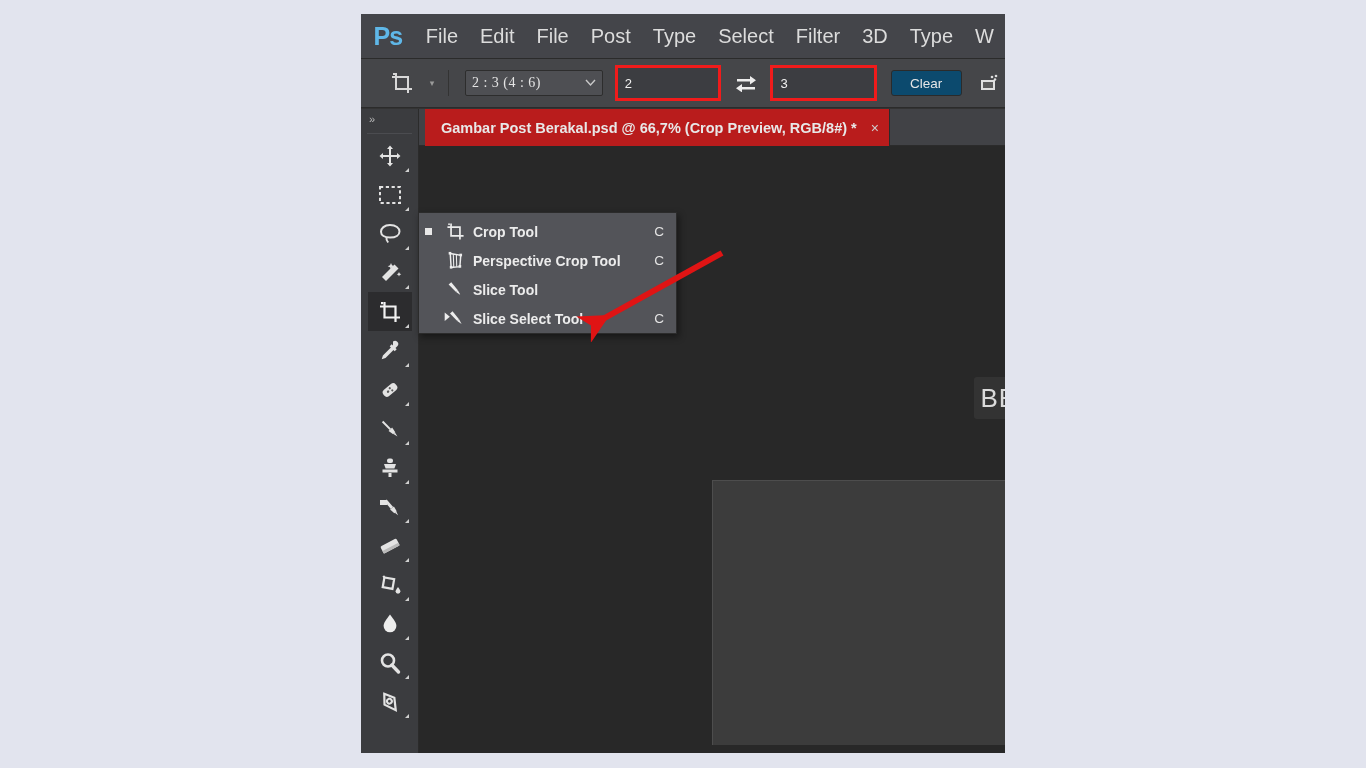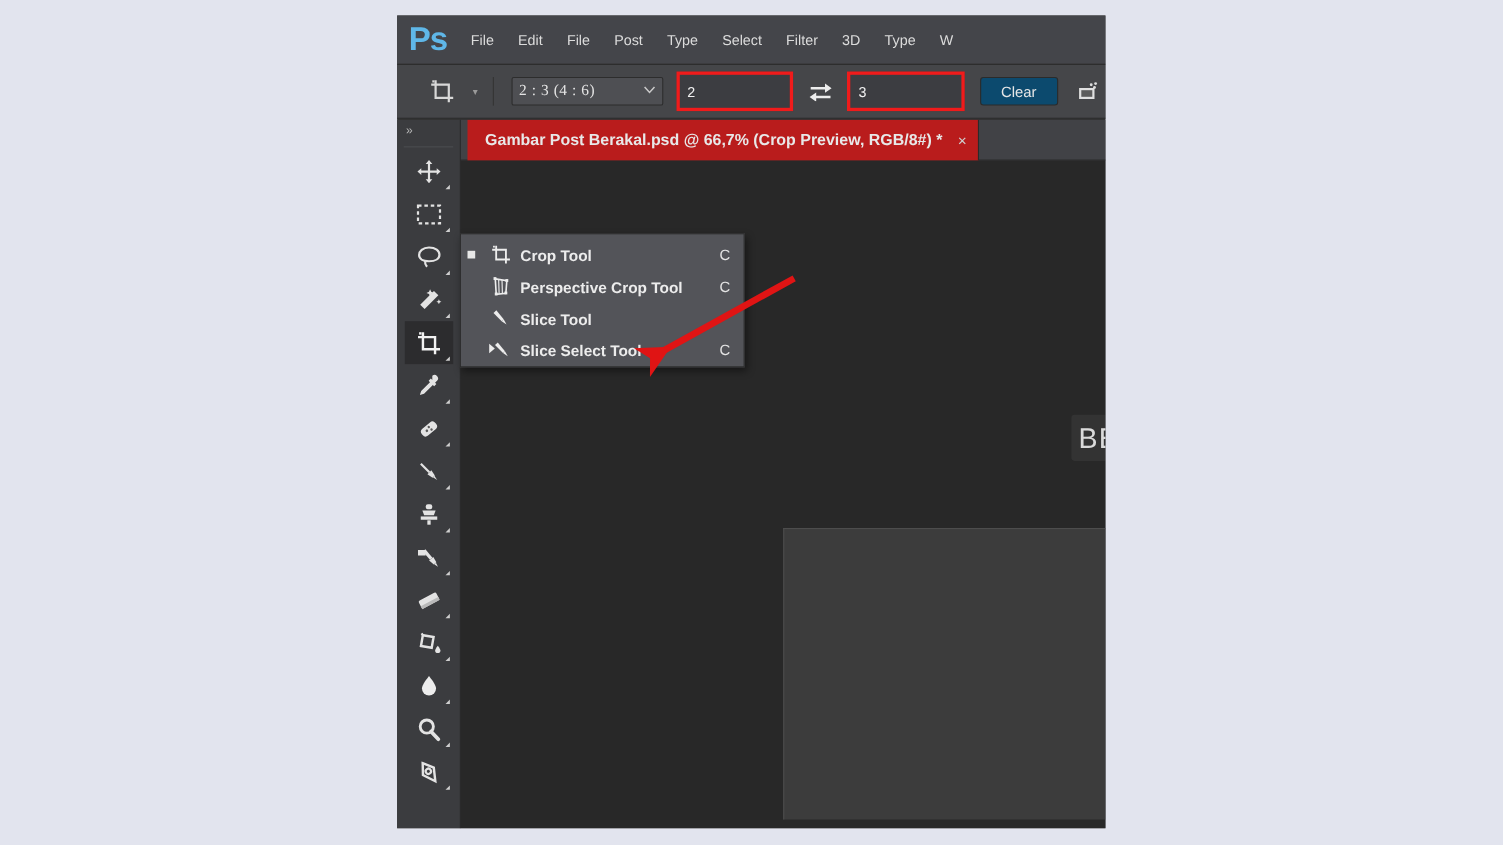--- a/index.html
+++ b/index.html
@@ -22,28 +22,28 @@
   
   #menubar {
     position: absolute; left: 0; top: 0;
     width: 100%; height: 44px;
     background: #44454a;
     display: flex; align-items: center;
   }
   #ps-logo {
     width: 56px; height: 44px;
     display: flex; align-items: center; justify-content: center;
-    font-size: 30px; font-weight: bold;
+    font-size: 25px; font-weight: bold;
     color: #5fb7e8; letter-spacing: -1px;
     font-family: "Liberation Sans", sans-serif;
   }
   .menu-item {
     padding: 0 11px; height: 44px;
     display: flex; align-items: center;
-    color: #dcdcdc; font-size: 13px;
+    color: #dcdcdc; font-size: 20px;
     white-space: nowrap;
     cursor: default;
   }
 
   
   #optionsbar {
     position: absolute; left: 0; top: 44px;
     width: 100%; height: 50px;
     background: #454649;
     border-top: 1px solid #2b2b2b;

